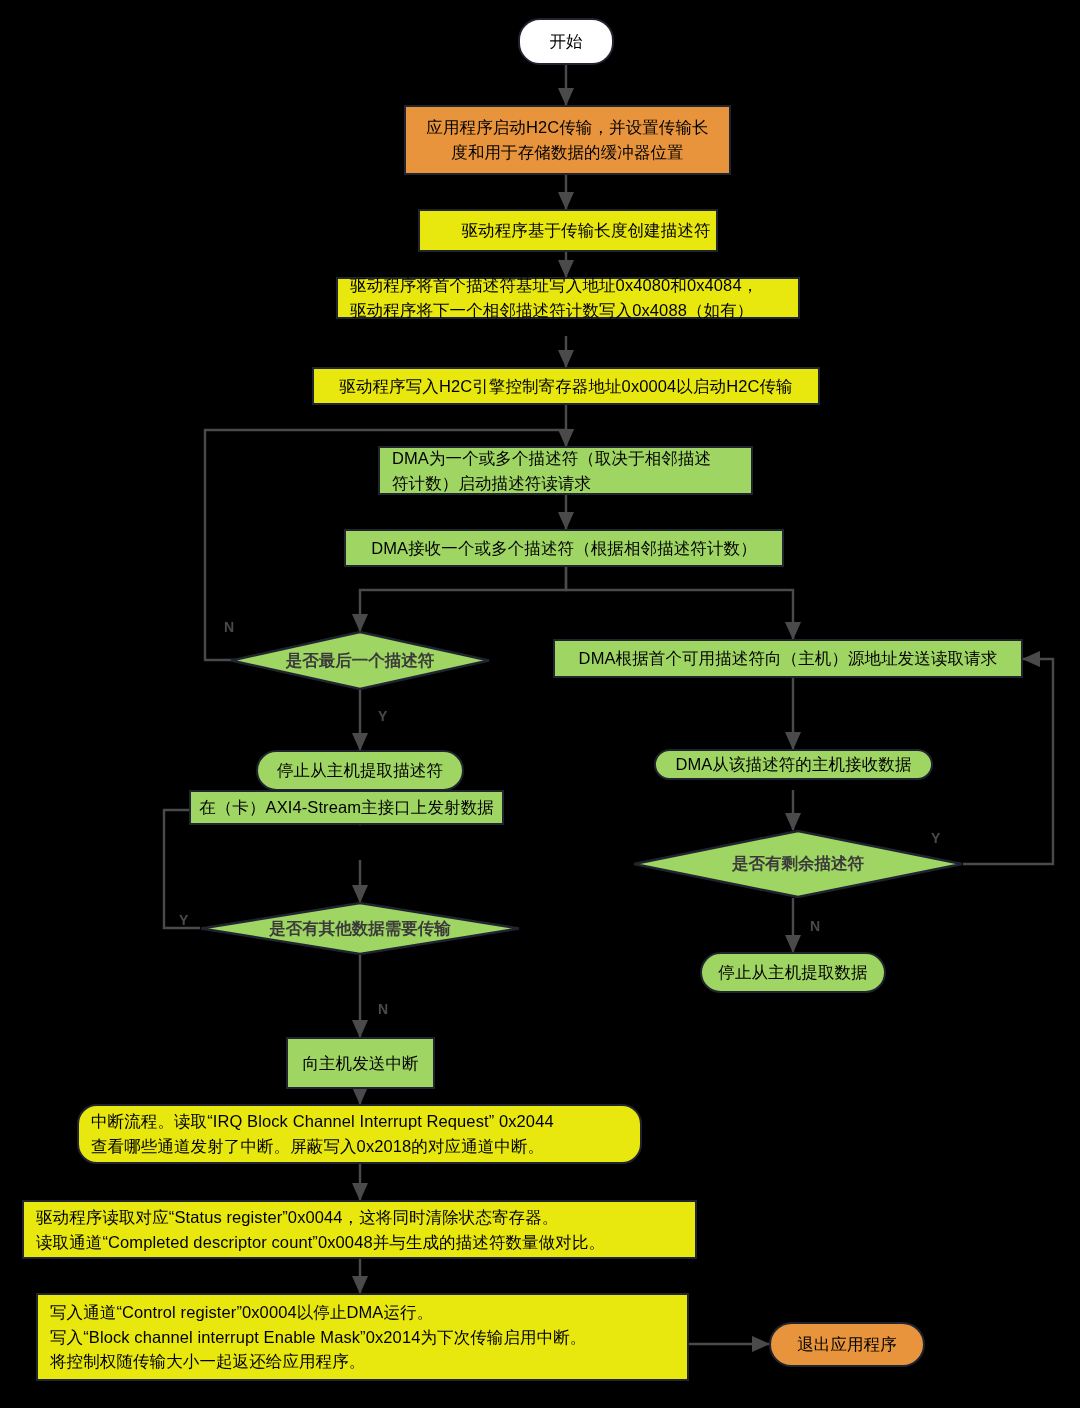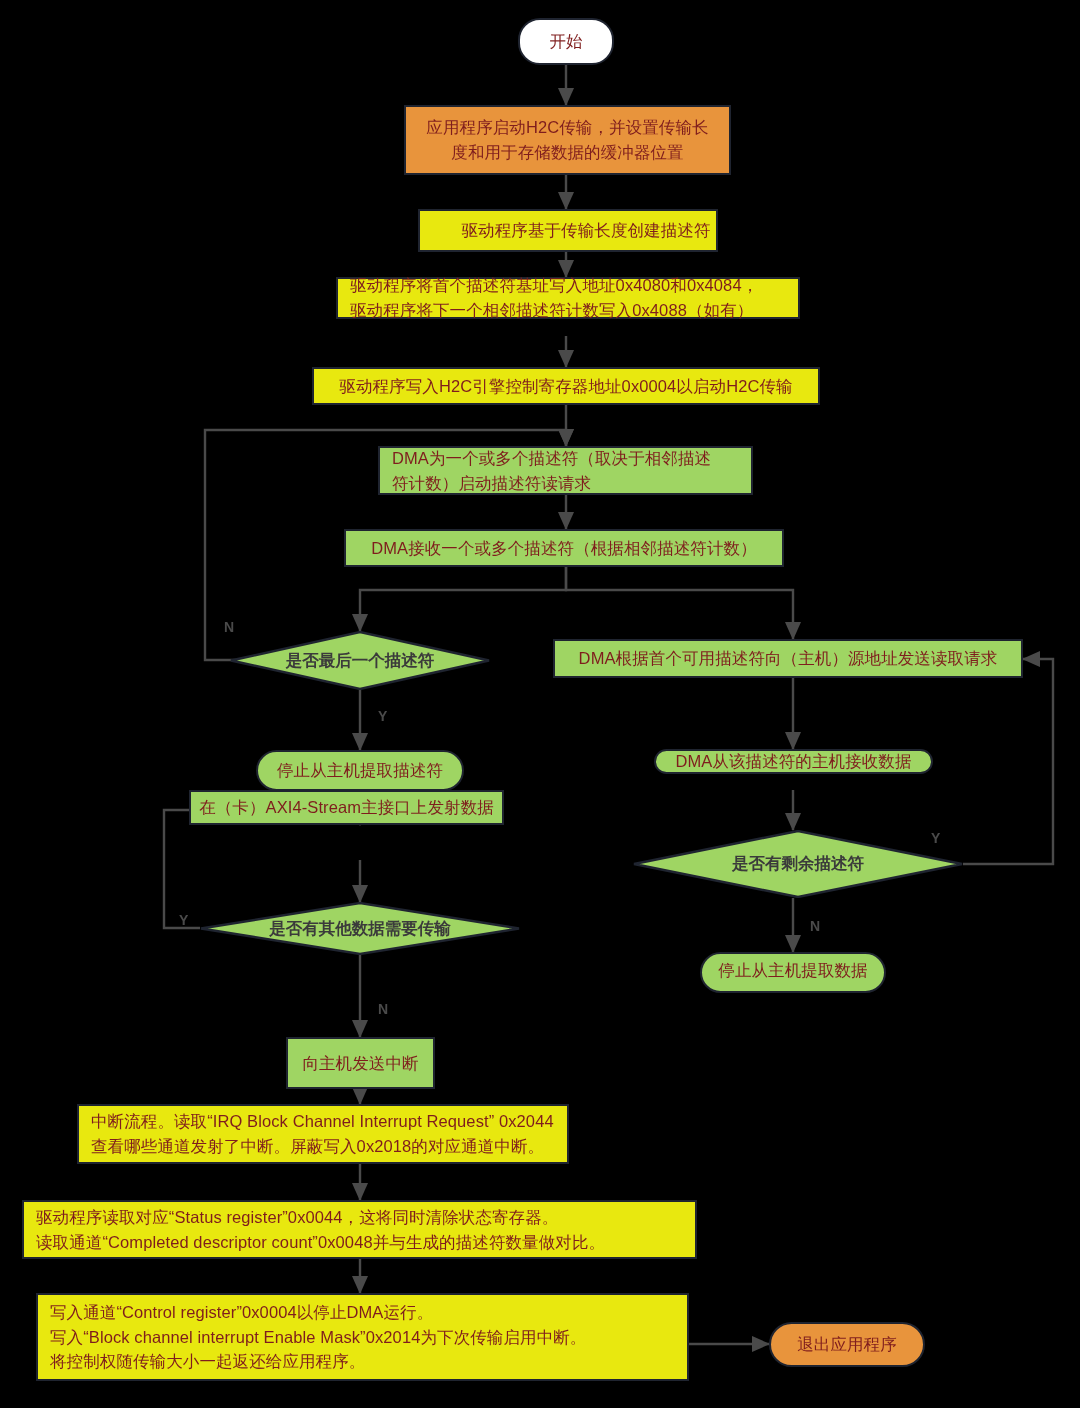--- a/index.html
+++ b/index.html
@@ -23,21 +23,21 @@
     height: 1408px;
     pointer-events: none;
   }
   .node {
     position: absolute;
     box-sizing: border-box;
     display: flex;
     align-items: center;
     justify-content: center;
     text-align: center;
-    color: #7f1d1d;
+    color: #000000;
     font-size: 16.5px;
     line-height: 1.5;
     letter-spacing: 0.1px;
     white-space: pre-line;
     border: 2px solid #1f2430;
     z-index: 2;
   }
   .node.rect      { border-radius: 0; }
   .node.rounded   { border-radius: 26px; }
   .node.start     { border-radius: 22px; background: #ffffff; }
@@ -189,21 +189,21 @@
     <svg class="dshape" viewBox="0 0 320 53" preserveAspectRatio="none">
       <polygon points="160,1 319,26.5 160,52 1,26.5" fill="#9fd563" stroke="#1f2430" stroke-width="2.4" vector-effect="non-scaling-stroke"></polygon>
     </svg>
     <div class="dlabel">是否有其他数据需要传输</div>
   </div>
 
   <div class="node rect green" style="left:286px; top:1037px; width:149px; height:52px;">
     <span class="txt">向主机发送中断</span>
   </div>
 
-  <div class="node rect yellow left" style="left:77px; top:1104px; width:492px; height:60px;">
+  <div class="node rect yellow left" style="left:77px; top:1104px; width:565px; height:60px;border-radius:20px;">
     <span class="txt">中断流程。读取“IRQ Block Channel Interrupt Request” 0x2044
 查看哪些通道发射了中断。屏蔽写入0x2018的对应通道中断。</span>
   </div>
 
   <div class="node rect yellow left" style="left:22px; top:1200px; width:675px; height:59px;">
     <span class="txt">驱动程序读取对应“Status register”0x0044，这将同时清除状态寄存器。
 读取通道“Completed descriptor count”0x0048并与生成的描述符数量做对比。</span>
   </div>
 
   <div class="node rect yellow left" style="left:36px; top:1293px; width:653px; height:88px;">
@@ -213,32 +213,32 @@
   </div>
 
   <div class="node rounded orange" style="left:769px; top:1322px; width:156px; height:45px;">
     <span class="txt">退出应用程序</span>
   </div>
 
   <div class="node rect green" style="left:553px; top:639px; width:470px; height:39px;">
     <span class="txt">DMA根据首个可用描述符向（主机）源地址发送读取请求</span>
   </div>
 
-  <div class="node rect green" style="left:654px; top:749px; width:279px; height:25px;border-radius:17px;">
+  <div class="node rect green" style="left:654px; top:749px; width:279px; height:31px;border-radius:17px;">
     <span class="txt">DMA从该描述符的主机接收数据</span>
   </div>
 
   <div class="diamond" style="left:633px; top:830px; width:330px; height:68px;">
     <svg class="dshape" viewBox="0 0 330 68" preserveAspectRatio="none">
       <polygon points="165,1 329,34 165,67 1,34" fill="#9fd563" stroke="#1f2430" stroke-width="2.4" vector-effect="non-scaling-stroke"></polygon>
     </svg>
     <div class="dlabel">是否有剩余描述符</div>
   </div>
 
-  <div class="node rounded green" style="left:700px; top:952px; width:186px; height:41px;font-family:Liberation Mono, monospace;">
+  <div class="node rounded green" style="left:700px; top:952px; width:186px; height:41px;">
     <span class="txt">停止从主机提取数据</span>
   </div>
 
   <div class="edge-label" style="left:224px; top:619px;">N</div>
 
   <div class="edge-label" style="left:378px; top:708px;">Y</div>
 
   <div class="edge-label" style="left:179px; top:912px;">Y</div>
 
   <div class="edge-label" style="left:378px; top:1001px;">N</div>

